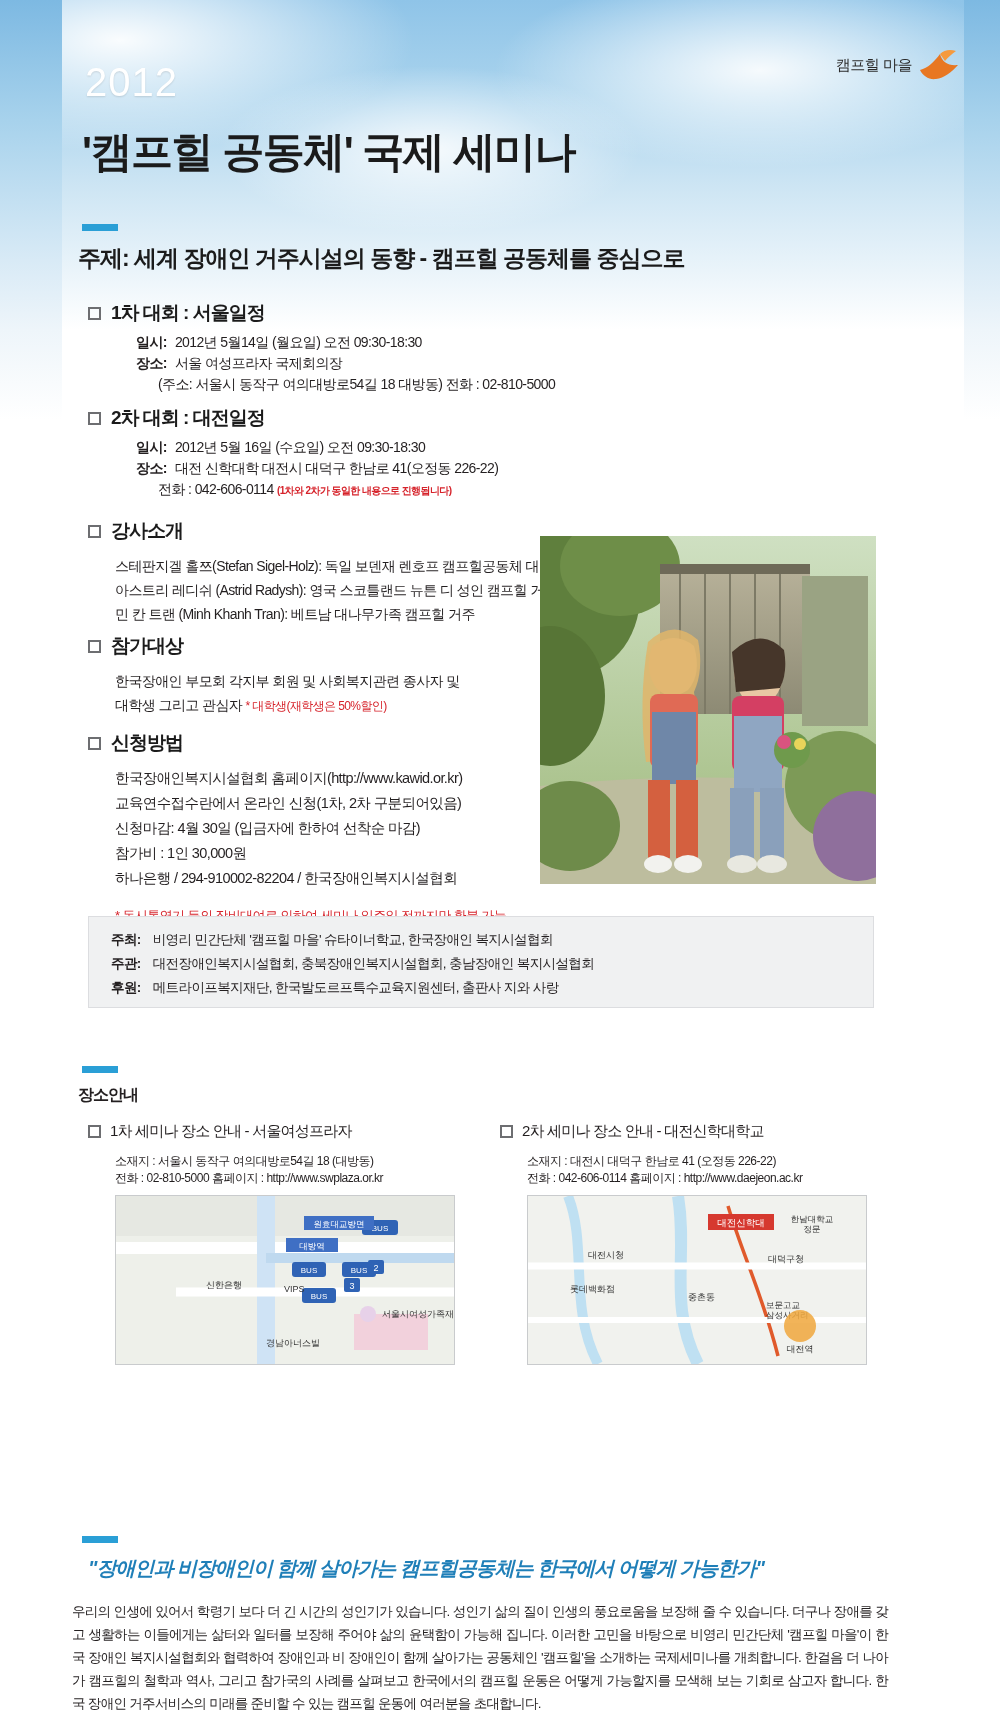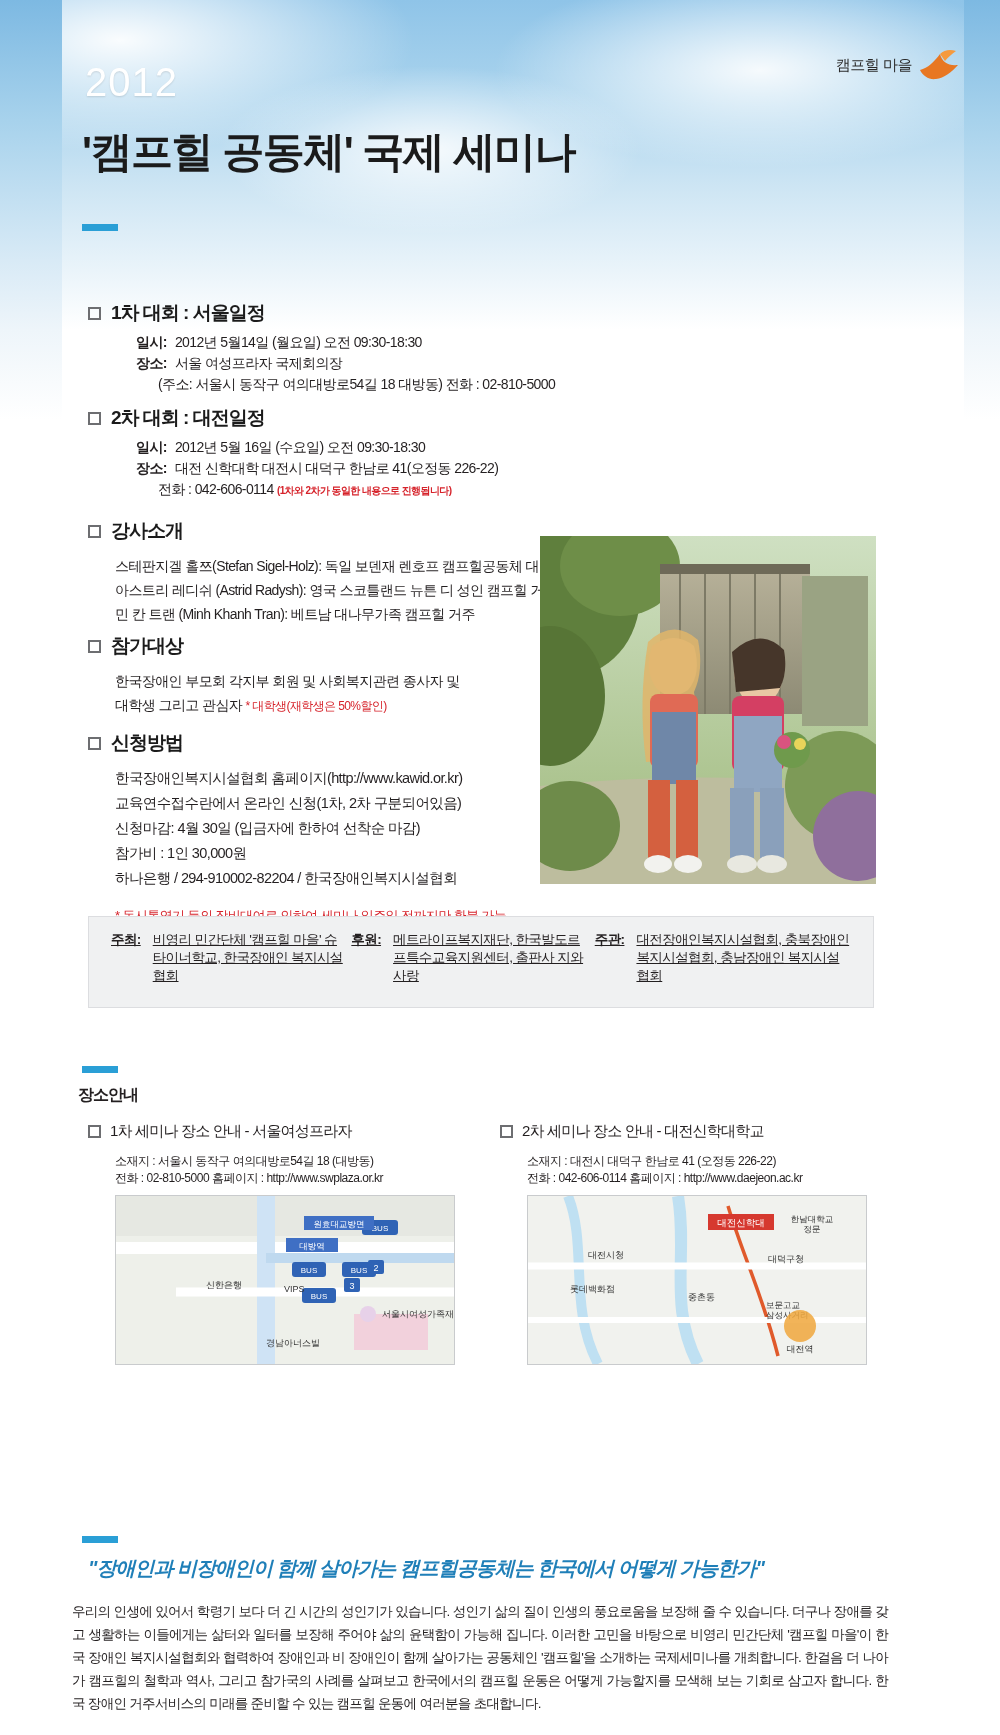--- a/index.html
+++ b/index.html
@@ -121,20 +121,21 @@
         <path d="M2 22 C10 20 16 14 22 6 C24 14 30 18 40 17 C34 24 26 30 18 31 C11 32 5 28 2 22 Z" fill="#e87722"></path>
         <path d="M22 6 C26 2 32 1 38 3 C34 6 30 9 27 13 Z" fill="#f59a3e"></path>
       </svg>
     </span>
   </div>
 
   <div class="year">2012</div>
   <div class="main-title">'캠프힐 공동체' 국제 세미나</div>
 
   <div class="accent-bar" style="left:82px; top:224px;"></div>
+  <div class="subject">주제: 세계 장애인 거주시설의 동향 - 캠프힐 공동체를 중심으로</div>
 
   <div class="sec" style="top:300px;">
     <div class="sec-head">
       <span class="chk"></span>
       <span>1차 대회 :  서울일정</span>
     </div>
     <div class="body-txt" style="margin-left:48px; margin-top:6px;">
       <div class="row">
         <span class="k">일시:</span>
         <span>2012년 5월14일 (월요일) 오전 09:30-18:30</span>
@@ -266,32 +267,32 @@
         <ellipse cx="202" cy="328" rx="15" ry="9" fill="#e8e8e0"></ellipse>
         <ellipse cx="232" cy="328" rx="15" ry="9" fill="#e8e8e0"></ellipse>
         <circle cx="252" cy="214" r="18" fill="#6f9a4c"></circle>
         <circle cx="244" cy="206" r="7" fill="#d9547f"></circle>
         <circle cx="260" cy="208" r="6" fill="#e8d45a"></circle>
       </g>
     </svg>
   </div>
 
   <div class="org-box">
-    <div style="padding:14px 22px; display:flex; flex-direction:row; gap:6px;text-decoration:underline;">
+    <div style="padding:14px 22px; display:flex; flex-direction:column; gap:6px;">
       <div class="org-line">
         <span class="k">주최:</span>
         <span>비영리 민간단체 '캠프힐 마을' 슈타이너학교, 한국장애인 복지시설협회</span>
       </div>
       <div class="org-line">
+        <span class="k">주관:</span>
+        <span>대전장애인복지시설협회, 충북장애인복지시설협회, 충남장애인 복지시설협회</span>
+      </div>
+      <div class="org-line">
         <span class="k">후원:</span>
         <span>메트라이프복지재단, 한국발도르프특수교육지원센터, 출판사 지와 사랑</span>
-      </div>
-      <div class="org-line">
-        <span class="k">주관:</span>
-        <span>대전장애인복지시설협회, 충북장애인복지시설협회, 충남장애인 복지시설협회</span>
       </div>
     </div>
   </div>
 
   <div class="accent-bar" style="left:82px; top:1066px;"></div>
   <div class="loc-title">장소안내</div>
 
   <div class="map-card" style="left:88px;">
     <div class="map-head">
       <span class="chk"></span>

